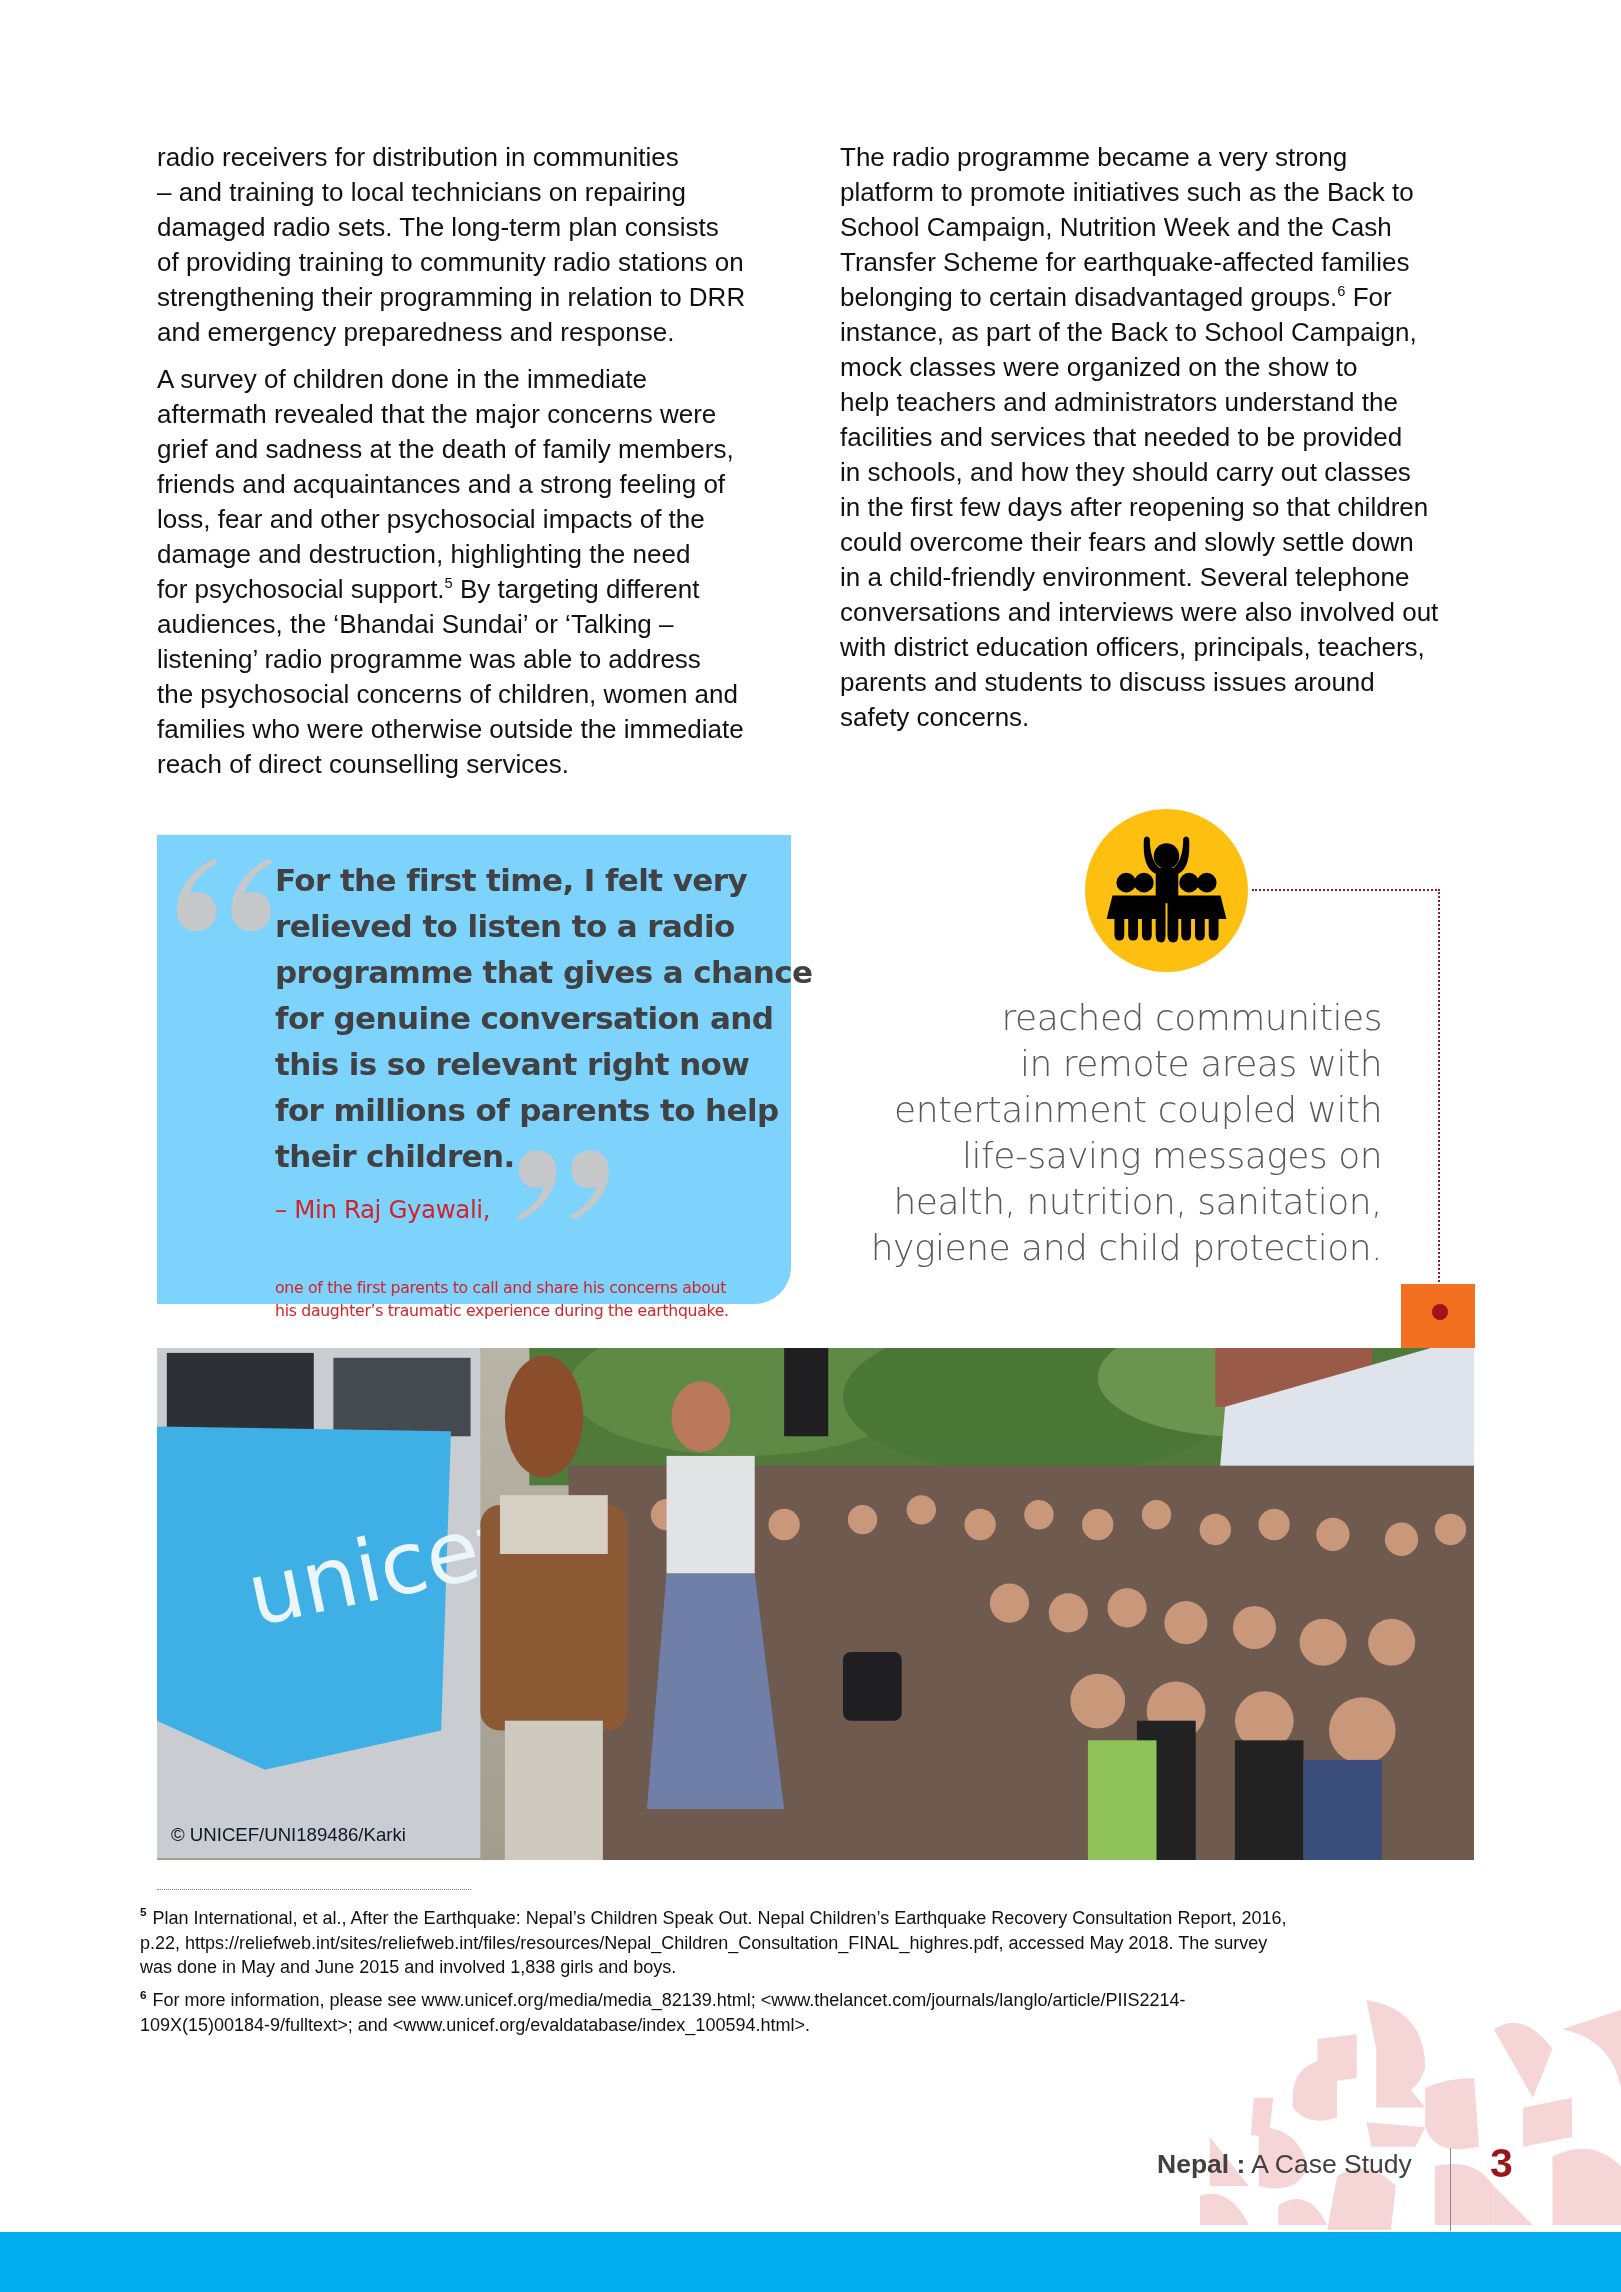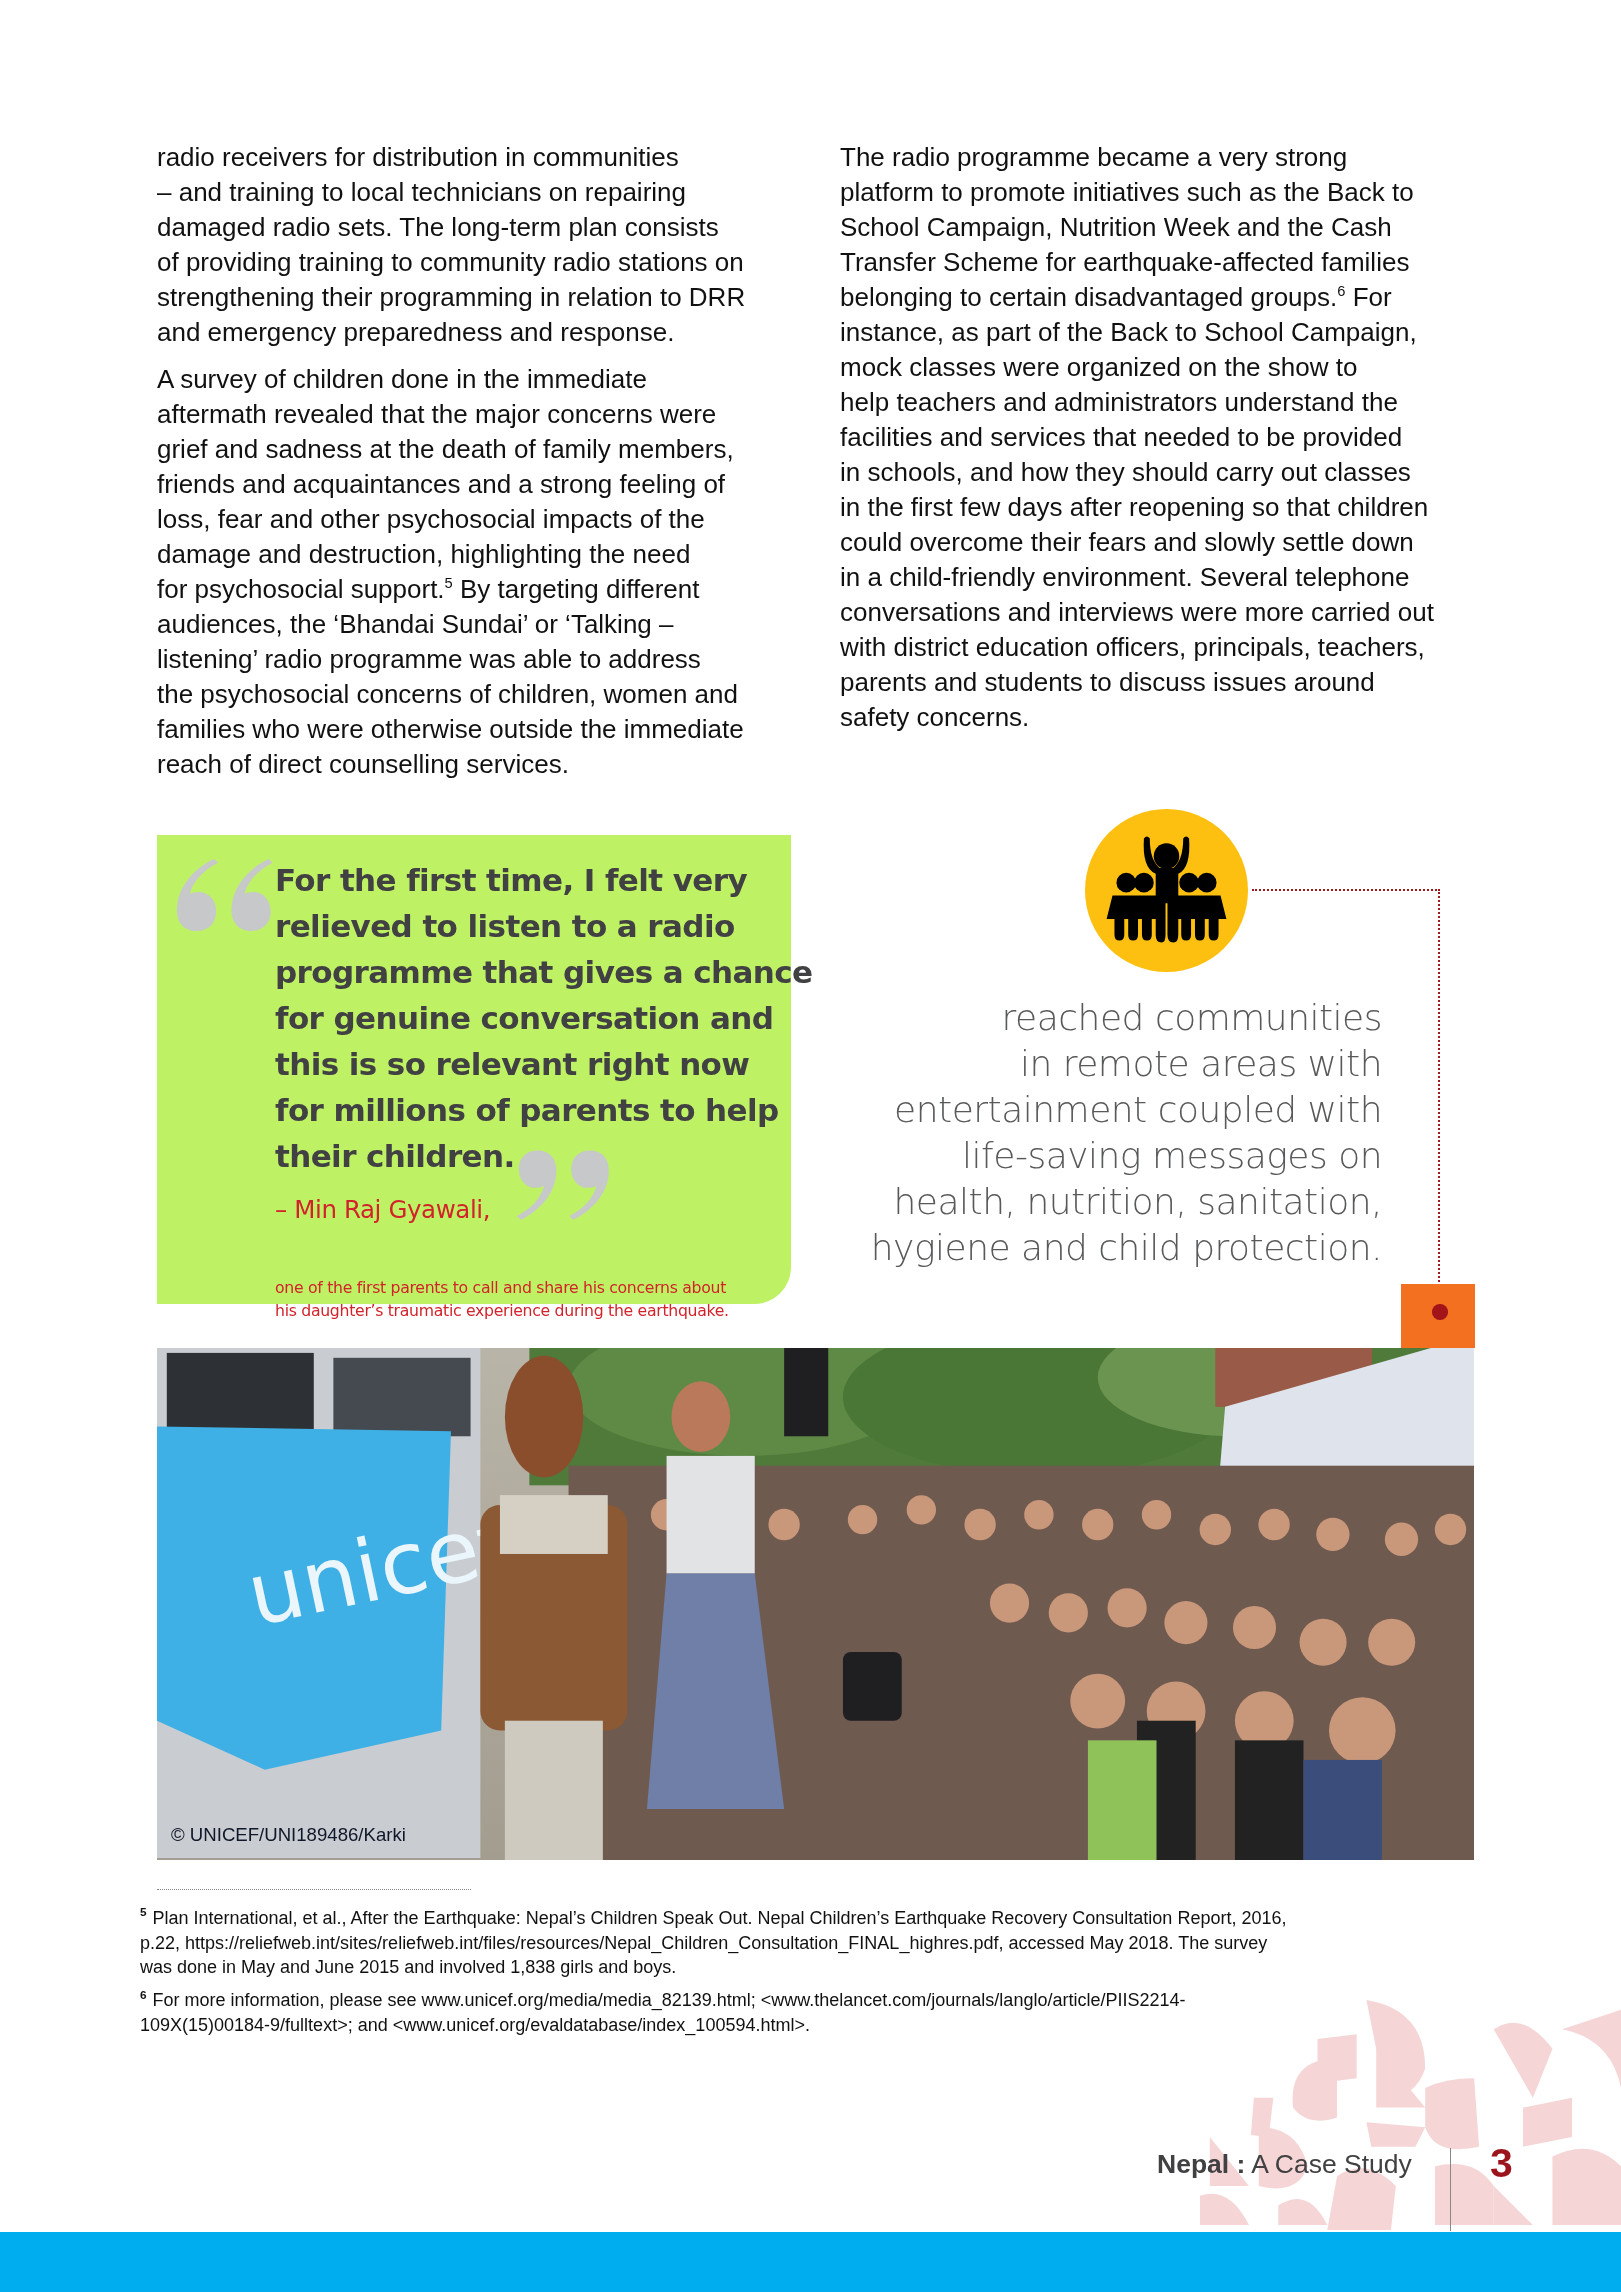--- a/index.html
+++ b/index.html
@@ -8,21 +8,21 @@
 
   .col { position: absolute; top: 140px; font-size: 26px; line-height: 35px; color: #111; }
   .col-left { left: 157px; width: 627px; }
   .col-right { left: 840px; width: 627px; }
   .col p { margin-bottom: 11.8px; }
   .col .line { display: block; white-space: nowrap; }
   sup { font-size: 14.7px; line-height: 0; vertical-align: 9.8px; }
 
   
   .quote-box { position: absolute; left: 157px; top: 835px; width: 634px; height: 469px;
-    background: #bef264; border-bottom-right-radius: 37px; }
+    background: #7dd3fc; border-bottom-right-radius: 37px; }
   .open-quote { position: absolute; left: 9.8px; top: 19.6px; width: 108px; height: 78px; }
   .close-quote { position: absolute; left: 358px; top: 312px; width: 103px; height: 78px; }
   .quote-text { position: absolute; left: 118px; top: 21.6px; width: 519px;
     font-family: "DejaVu Sans", sans-serif; font-weight: bold; font-size: 31px; line-height: 46px;
     color: #414042; letter-spacing: -0.6px; }
   .quote-text .line { display: block; white-space: nowrap; }
   .attrib-name { position: absolute; left: 118px; top: 360px; font-family: "DejaVu Sans", sans-serif;
     font-size: 24.5px; color: #d2232a; letter-spacing: -0.4px; }
   .attrib-desc { position: absolute; left: 118px; top: 397px; width: 510px; font-family: "DejaVu Sans", sans-serif;
     font-size: 15.7px; line-height: 22.5px; color: #d2232a; letter-spacing: -0.3px; margin-top: 45px; }
@@ -97,21 +97,21 @@
     <span class="line">Transfer Scheme for earthquake-affected families</span>
     <span class="line"><span>belonging to certain disadvantaged groups.</span><sup>6</sup><span> For</span></span>
     <span class="line">instance, as part of the Back to School Campaign,</span>
     <span class="line">mock classes were organized on the show to</span>
     <span class="line">help teachers and administrators understand the</span>
     <span class="line">facilities and services that needed to be provided</span>
     <span class="line">in schools, and how they should carry out classes</span>
     <span class="line">in the first few days after reopening so that children</span>
     <span class="line">could overcome their fears and slowly settle down</span>
     <span class="line">in a child-friendly environment. Several telephone</span>
-    <span class="line">conversations and interviews were more carried out</span>
+    <span class="line">conversations and interviews were also involved out</span>
     <span class="line">with district education officers, principals, teachers,</span>
     <span class="line">parents and students to discuss issues around</span>
     <span class="line">safety concerns.</span>
   </p>
 </div>
 
 <div class="quote-box">
   <svg class="open-quote" viewBox="0 0 110 80">
     <path d="M48 4 C30 12 12 30 10 52 C8 70 18 78 30 78 C42 78 50 70 50 58 C50 46 42 38 32 38 C28 38 25 39 23 40 C26 28 36 16 52 8 Z" fill="#c7c8ca"></path>
     <path d="M104 4 C86 12 68 30 66 52 C64 70 74 78 86 78 C98 78 106 70 106 58 C106 46 98 38 88 38 C84 38 81 39 79 40 C82 28 92 16 108 8 Z" fill="#c7c8ca"></path>

